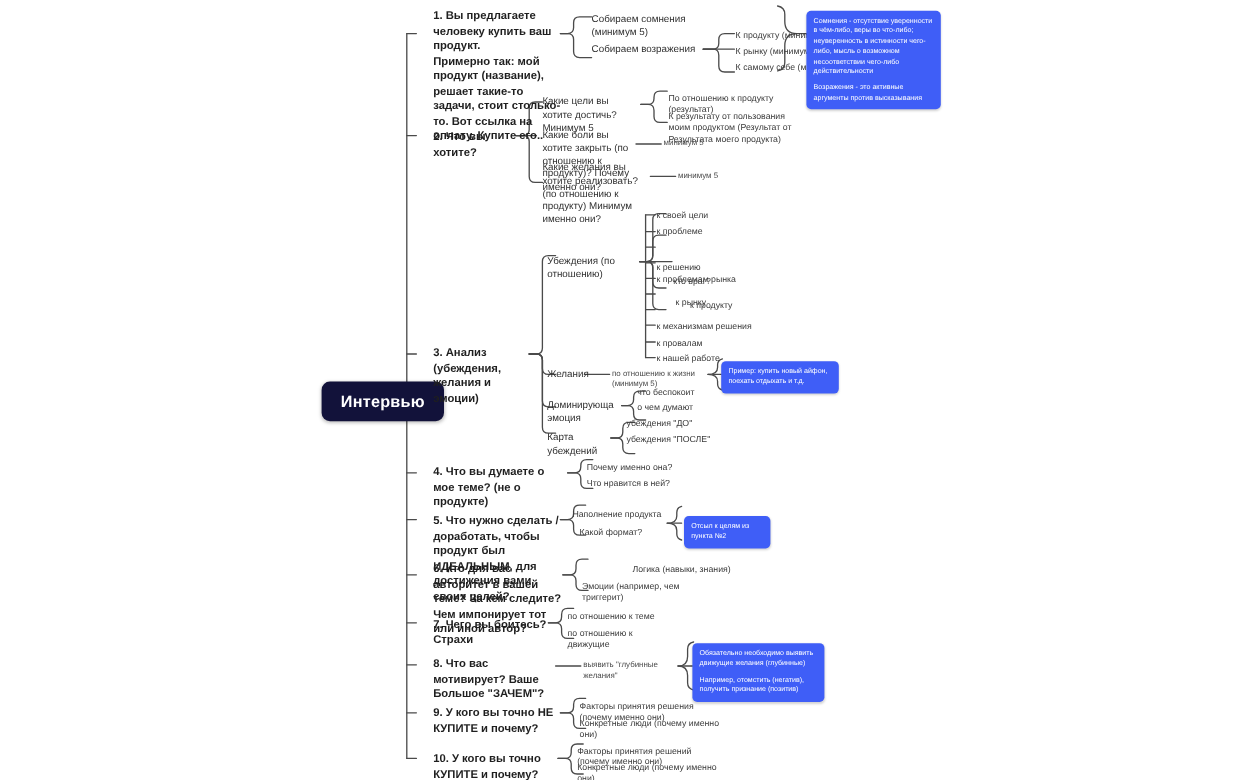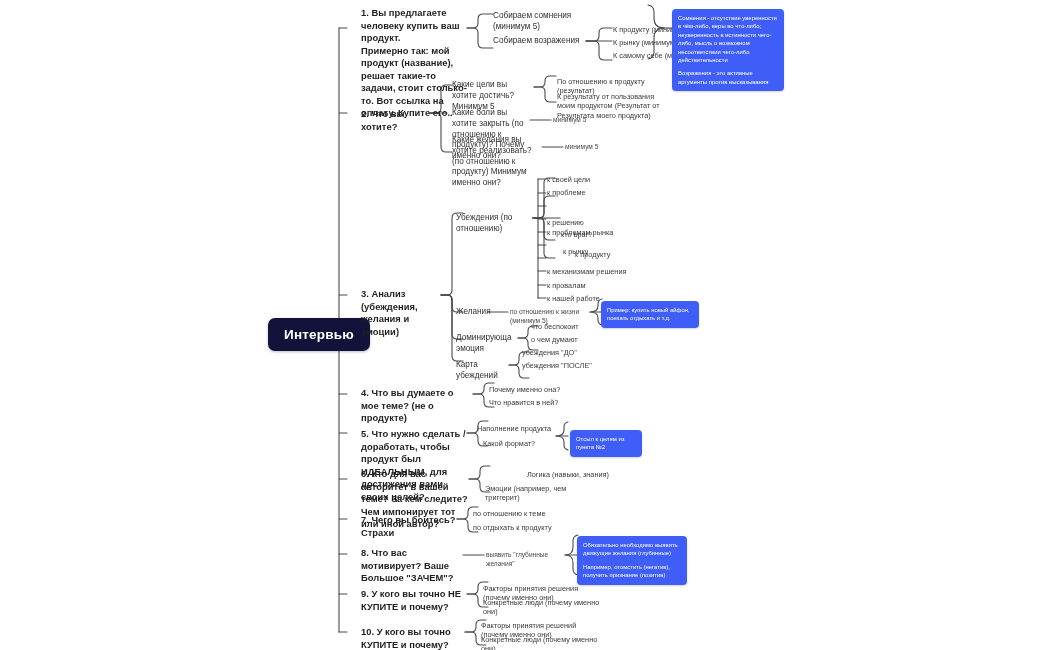--- a/index.html
+++ b/index.html
@@ -258,21 +258,21 @@
   <div class="node note" style="left:570px; top:430px; width:72px;">
     <p>Отсыл к целям из пункта №2</p>
   </div>
 
   <div class="node lvl1" style="left:361px; top:468px; width:110px;">6. Кто для вас авторитет в вашей теме? За кем следите? Чем импонирует тот или иной автор?</div>
   <div class="node lvl3" style="left:485px; top:470px; width:95px;margin-left:42px;">Логика (навыки, знания)</div>
   <div class="node lvl3" style="left:485px; top:484px; width:100px;">Эмоции (например, чем триггерит)</div>
 
   <div class="node lvl1" style="left:361px; top:514px; width:98px;">7. Чего вы боитесь? Страхи</div>
   <div class="node lvl3" style="left:473px; top:509px; width:90px;">по отношению к теме</div>
-  <div class="node lvl3" style="left:473px; top:523px; width:90px;">по отдыхать к продукту</div>
+  <div class="node lvl3" style="left:473px; top:523px; width:90px;">по отношению к движущие</div>
 
   <div class="node lvl1" style="left:361px; top:547px; width:100px;">8. Что вас мотивирует? Ваше Большое "ЗАЧЕМ"?</div>
   <div class="node lvl3 tiny" style="left:486px; top:551px; width:82px;">выявить "глубинные желания"</div>
   <div class="node note" style="left:577px; top:536px; width:110px;">
     <p>Обязательно необходимо выявить движущие желания (глубинные)</p>
     <p>Например,  отомстить (негатив), получить признание (позитив)</p>
   </div>
 
   <div class="node lvl1" style="left:361px; top:588px; width:106px;">9. У кого вы точно НЕ КУПИТЕ и почему?</div>
   <div class="node lvl3" style="left:483px; top:584px; width:120px;">Факторы принятия решения (почему именно они)</div>

